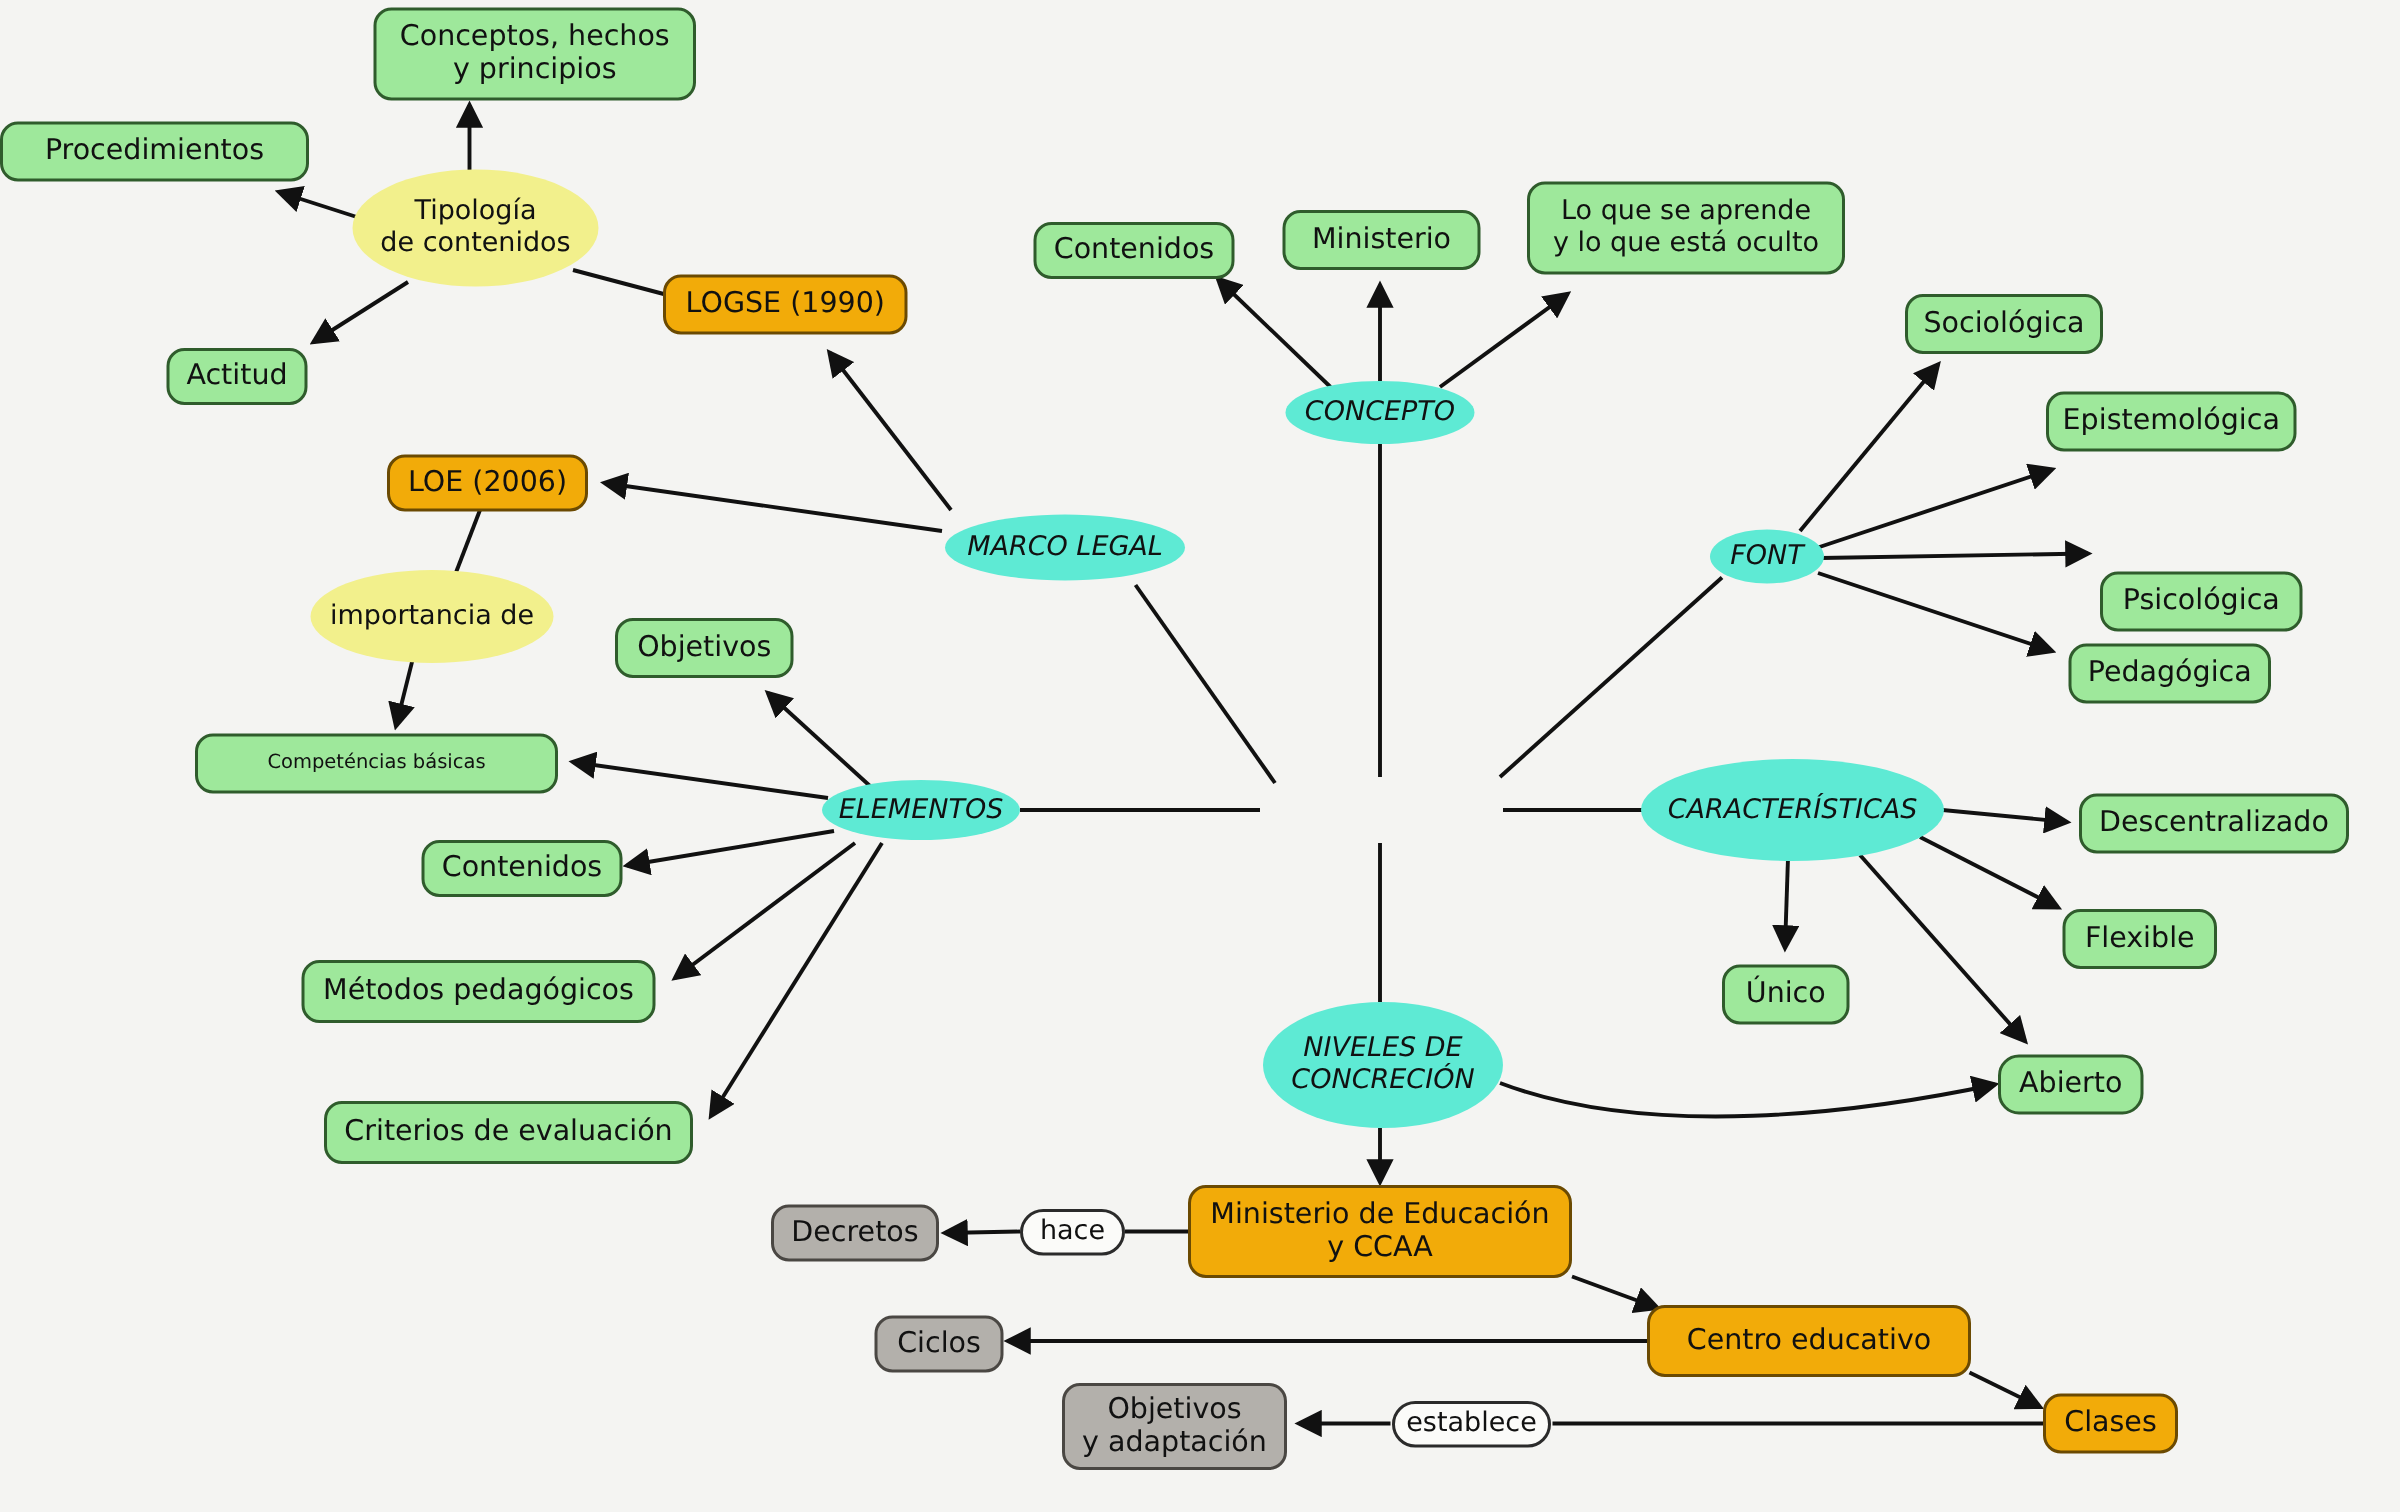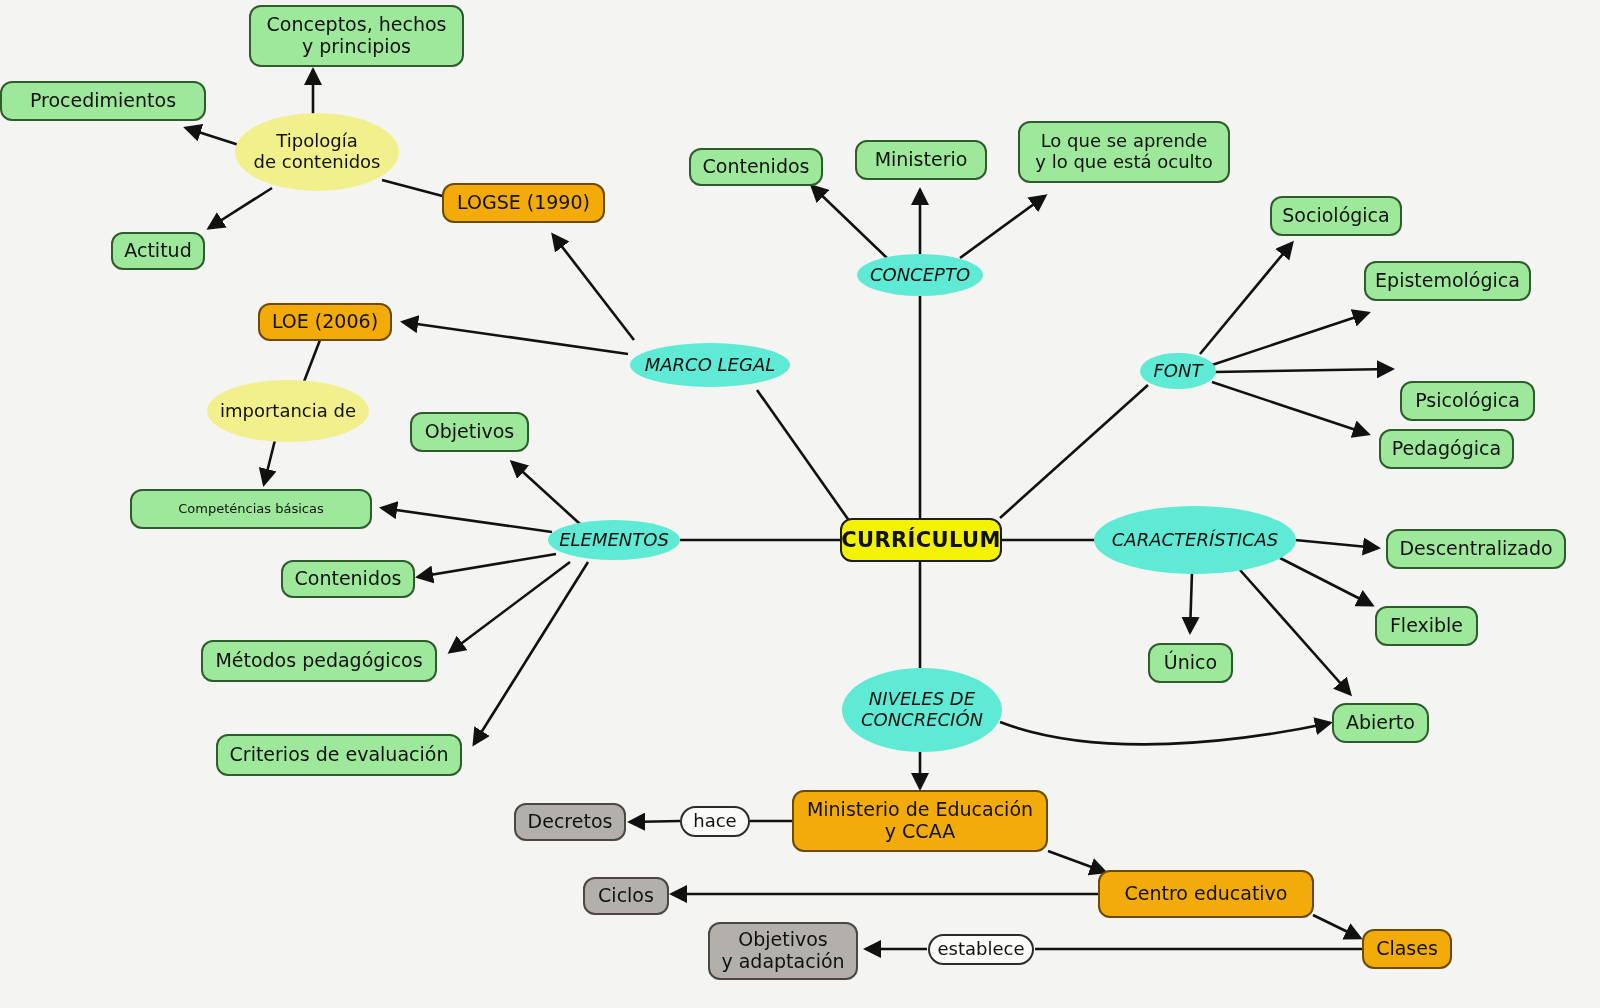--- a/index.html
+++ b/index.html
@@ -169,21 +169,20 @@
   <div class="node box green" style="left:130px; top:489px; width:242px; height:40px; font-size:13px;">Competéncias básicas</div>
 
   <div class="node box green" style="left:281px; top:560px; width:134px; height:38px; font-size:19px;">Contenidos</div>
 
   <div class="node box green" style="left:201px; top:640px; width:236px; height:42px; font-size:19px;">Métodos pedagógicos</div>
 
   <div class="node box green" style="left:216px; top:734px; width:246px; height:42px; font-size:19px;">Criterios de evaluación</div>
 
   <div class="node ellipse blue" style="left:548px; top:520px; width:132px; height:40px; font-size:18px;">ELEMENTOS</div>
 
-  <div class="node box yellow-center" style="left:840px; top:518px; width:162px; height:44px; font-size:21px;">CURRÍCULUM</div>
 
   <div class="node ellipse blue" style="left:1094px; top:506px; width:202px; height:68px; font-size:18px;">CARACTERÍSTICAS</div>
 
   <div class="node box green" style="left:1386px; top:529px; width:180px; height:40px; font-size:19px;">Descentralizado</div>
 
   <div class="node box green" style="left:1375px; top:606px; width:103px; height:40px; font-size:19px;">Flexible</div>
 
   <div class="node box green" style="left:1148px; top:643px; width:85px; height:40px; font-size:19px;">Único</div>
 
   <div class="node box green" style="left:1332px; top:703px; width:97px; height:40px; font-size:19px;border-radius:14px;">Abierto</div>

